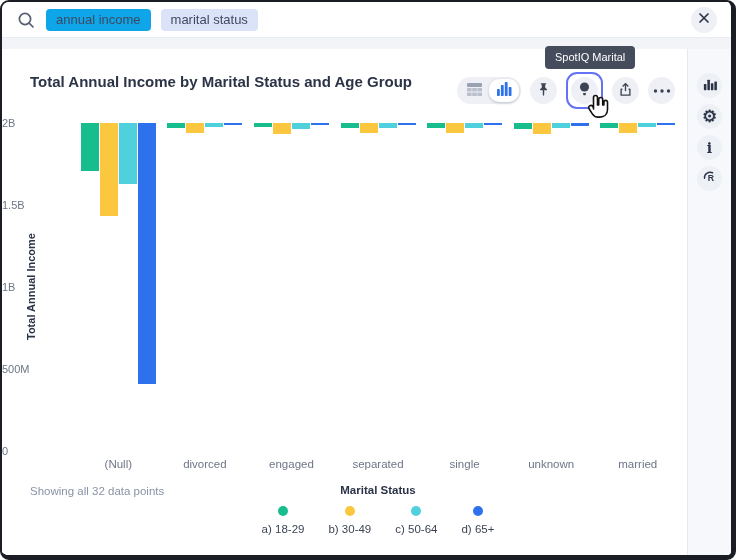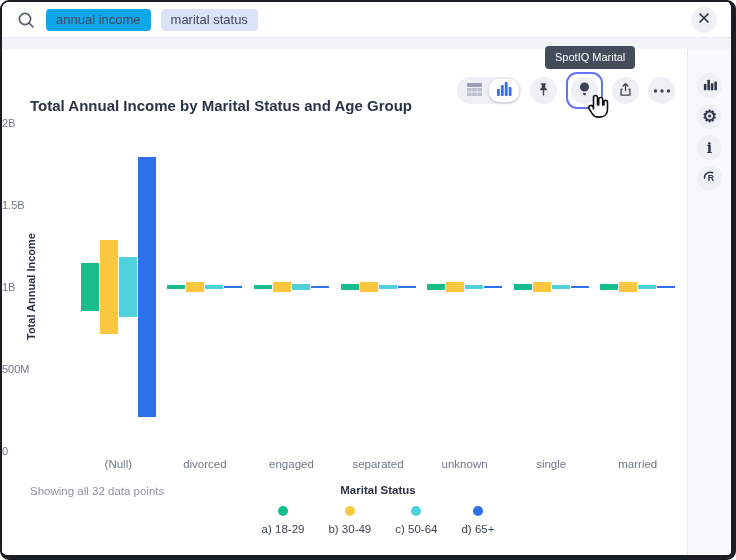--- a/index.html
+++ b/index.html
@@ -34,21 +34,21 @@
     display:flex; flex-direction:column; align-items:center; padding-top:24px; gap:6px;
   }
   .rail-btn{
     width:25px; height:25px; border-radius:50%; background:#edf0f5; border:none;
     display:flex; align-items:center; justify-content:center; cursor:pointer;
     color:#2b3347; font-size:17px;
   }
   .rail-btn .serif-i{ font-family:"DejaVu Serif", serif; font-weight:bold; font-size:14px; }
   
   .answer-title{
-    position:absolute; left:28px; top:48px; font-size:15px; font-weight:bold; color:#2b3347;
+    position:absolute; left:28px; top:24px; font-size:15px; font-weight:bold; color:#2b3347;
   }
   .toolbar{ position:absolute; top:23px; right:12px; display:flex; align-items:center; gap:9px; }
   .toggle{
     width:64px; height:27px; background:#eef0f5; border-radius:14px;
     display:flex; align-items:center; padding:2px; gap:0;
   }
   .toggle-seg{
     flex:1; height:23px; display:flex; align-items:center; justify-content:center;
     border:none; background:transparent; cursor:pointer; border-radius:10px;
   }
@@ -76,21 +76,21 @@
   .yticks{ position:absolute; left:0; top:74px; width:66px; height:328px; }
   .ytick{
     position:absolute; right:0; width:100%; text-align:left;
     font-size:11px; color:#6e7687; line-height:14px;
   }
   .plot{
     position:absolute; left:73px; top:74px; width:606px; height:328px;
     display:flex;
   }
   .group{
-    flex:1; position:relative; display:flex; align-items:center; justify-content:center;
+    flex:1; position:relative; display:flex; align-items:flex-start; justify-content:center;
   }
   .bar{ width:18px; margin:0 0.5px; cursor:pointer; }
   .xlab{
     position:absolute; top:calc(100% + 7px); left:0; width:100%; text-align:center;
     font-size:11.5px; color:#6e7687;
   }
   .showing{
     position:absolute; left:28px; top:436px; font-size:11.5px; color:#8a92a6;
   }
   .xaxis-title{
@@ -245,32 +245,32 @@
             <div class="xlab">engaged</div>
           </div>
           <div class="group">
             <div class="bar" style="background: rgb(23, 189, 141); height: 5.248px;"></div>
             <div class="bar" style="background: rgb(251, 199, 63); height: 10.332px;"></div>
             <div class="bar" style="background: rgb(79, 208, 221); height: 4.592px;"></div>
             <div class="bar" style="background: rgb(46, 113, 237); height: 1.64px;"></div>
             <div class="xlab">separated</div>
           </div>
           <div class="group">
+            <div class="bar" style="background: rgb(23, 189, 141); height: 5.248px;"></div>
+            <div class="bar" style="background: rgb(251, 199, 63); height: 9.512px;"></div>
+            <div class="bar" style="background: rgb(79, 208, 221); height: 4.592px;"></div>
+            <div class="bar" style="background: rgb(46, 113, 237); height: 1.968px;"></div>
+            <div class="xlab">single</div>
+          </div>
+          <div class="group">
             <div class="bar" style="background: rgb(23, 189, 141); height: 6.232px;"></div>
             <div class="bar" style="background: rgb(251, 199, 63); height: 10.824px;"></div>
             <div class="bar" style="background: rgb(79, 208, 221); height: 4.592px;"></div>
             <div class="bar" style="background: rgb(46, 113, 237); height: 2.788px;"></div>
             <div class="xlab">unknown</div>
-          </div>
-          <div class="group">
-            <div class="bar" style="background: rgb(23, 189, 141); height: 5.248px;"></div>
-            <div class="bar" style="background: rgb(251, 199, 63); height: 9.512px;"></div>
-            <div class="bar" style="background: rgb(79, 208, 221); height: 4.592px;"></div>
-            <div class="bar" style="background: rgb(46, 113, 237); height: 1.968px;"></div>
-            <div class="xlab">single</div>
           </div>
           <div class="group">
             <div class="bar" style="background: rgb(23, 189, 141); height: 5.248px;"></div>
             <div class="bar" style="background: rgb(251, 199, 63); height: 10.168px;"></div>
             <div class="bar" style="background: rgb(79, 208, 221); height: 3.608px;"></div>
             <div class="bar" style="background: rgb(46, 113, 237); height: 1.968px;"></div>
             <div class="xlab">married</div>
           </div>
         </div>
 

